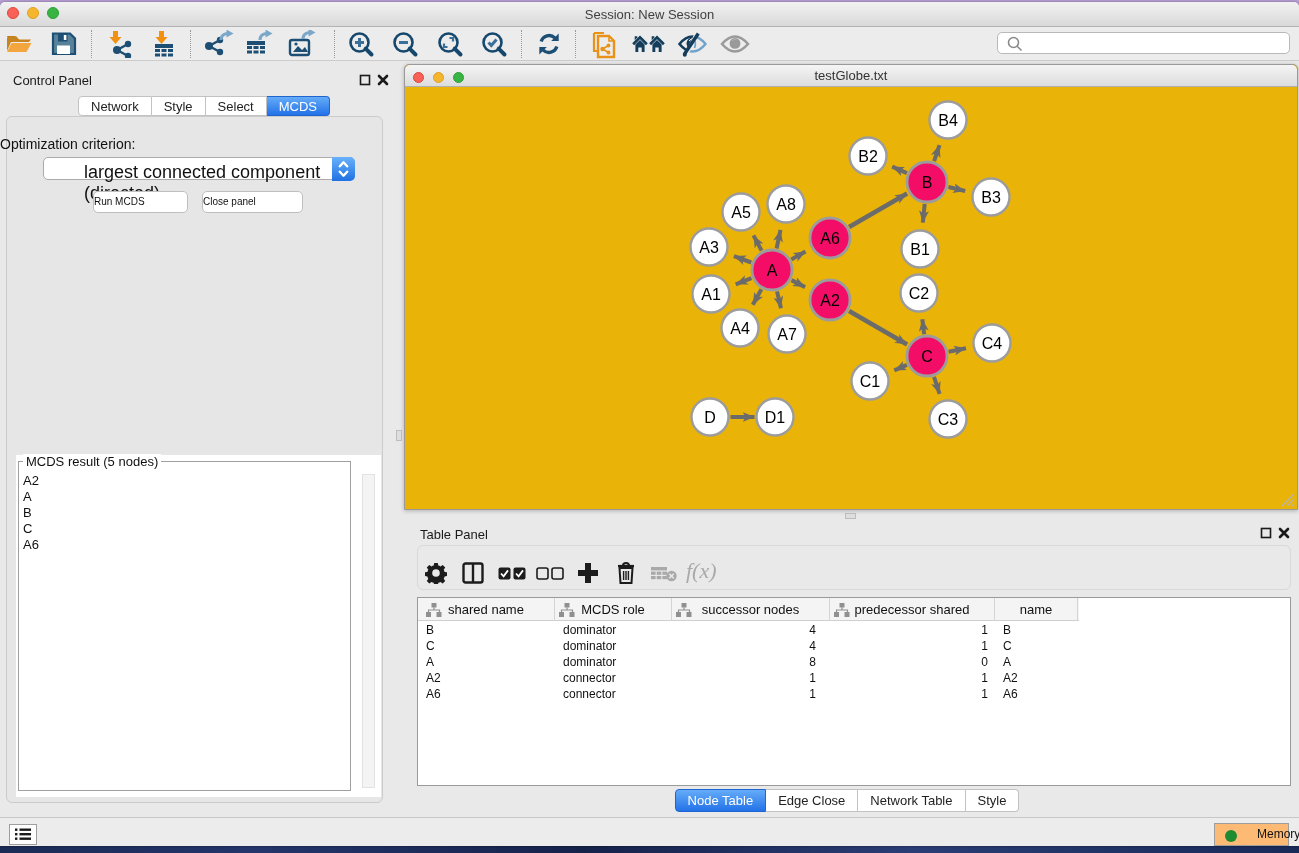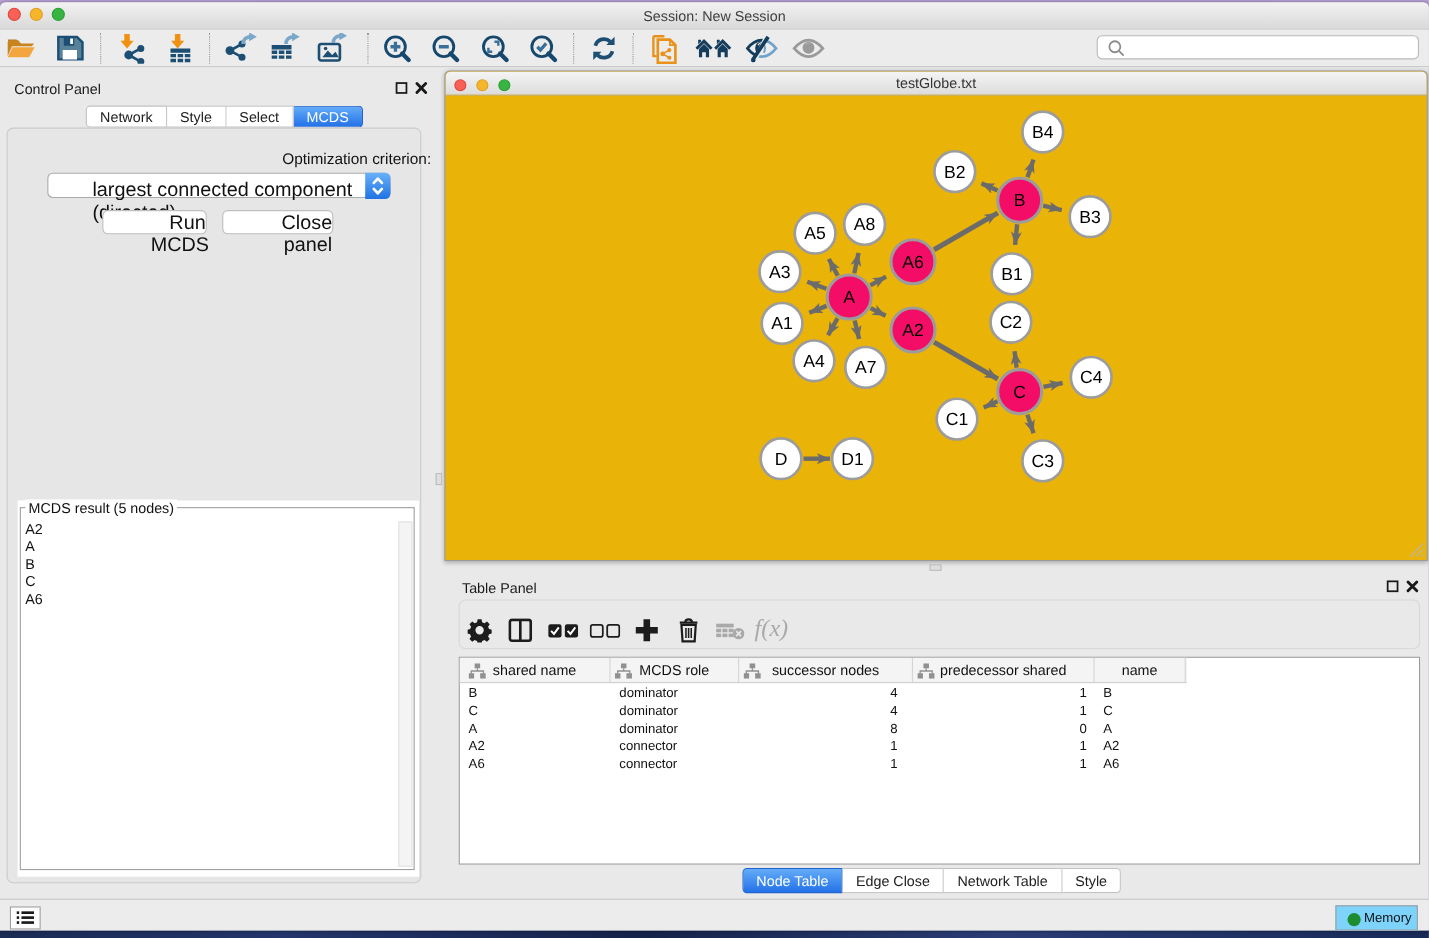--- a/index.html
+++ b/index.html
@@ -29,50 +29,50 @@
     border-left:1px dotted #9a9a9a; }
   .ticon { position:absolute; top:3px; }
   #searchbox { position:absolute; left:997px; top:5px; width:293px; height:22px;
     background:#fff; border:1px solid #b9b9b9; border-radius:5px; }
   
   #statusbar { position:absolute; left:0; top:815px; width:100%; height:29px;
     background:#ececec; border-top:1px solid #c6c6c6; }
   #listbtn { position:absolute; left:9px; top:6px; width:28px; height:21px;
     background:#fdfdfd; border:1px solid #9e9e9e; }
   #membtn { position:absolute; left:1214px; top:5px; width:75px; height:23px;
-    background:#7dd3fc; border:1px solid #9e9e9e; font-size:12px; color:#111;
-    line-height:21px; text-align:left; padding-left:25px;}
+    background:#fdba74; border:1px solid #9e9e9e; font-size:12px; color:#111;
+    line-height:21px; text-align:left; padding-left:42px;}
   #membtn .dot { position:absolute; left:10px; top:6px; width:12px; height:12px;
     border-radius:50%; background:#1d8c31; }
   
   #cpanel { position:absolute; left:0; top:61px; width:392px; height:756px; }
   #cpanel .hdr { position:absolute; left:13px; top:10px; font-size:13px; color:#1a1a1a; }
   .tabs { position:absolute; display:flex; }
   #cpanel .tabs .tab { height:20px; line-height:19px; }
   .tab { height:21px; background:#fff; border:1px solid #c2c2c2; border-left:none;
     font-size:13px; color:#222; text-align:center; line-height:20px; padding:0 12px; }
   .tab.first { border-left:1px solid #c2c2c2; border-radius:4px 0 0 4px; }
   .tab.last { border-radius:0 4px 4px 0; }
   .tab.sel { background:linear-gradient(#64acf8,#2372e8); color:#fff; border-color:#2065cf; }
   #cp-box { position:absolute; left:6px; top:53px; width:377px; height:687px;
     background:#e6e6e6; border:1px solid #cbcbcb; border-radius:6px; }
-  #opt-label { position:absolute; left:0; top:73px; width:100%; text-align:right;
+  #opt-label { position:absolute; left:0; top:73px; width:100%; text-align:left;
     font-size:14px; color:#111; }
   #dropdown { position:absolute; left:43px; top:94px; width:312px; height:23px;
     background:#fff; border:1px solid #ababab; border-radius:5px; }
   #dropdown .txt { position:absolute; left:12px; top:4px; font-size:18px; color:#111;padding-left:28px; }
   #dropdown .step { position:absolute; right:-1px; top:-1px; width:23px; height:24px;
     background:linear-gradient(#68b1fa,#2071e2); border-radius:0 5px 5px 0; }
   .btn { position:absolute; height:22px; background:#fff; border:1px solid #bfbfbf;
-    border-radius:5px; font-size:18px; color:#111; text-align:right; line-height:20px;padding-left:43px; }
+    border-radius:5px; font-size:10px; color:#111; text-align:left; line-height:20px; }
   #btn-run { left:93px; top:128px; width:95px; }
   #btn-close { left:202px; top:128px; width:101px; }
   #whitebox { position:absolute; left:16px; top:392px; width:365px; height:342px;
     background:#fff; }
-  #fieldset { position:absolute; left:2px; top:6px; width:359px; height:330px;
+  #fieldset { position:absolute; left:2px; top:6px; width:333px; height:330px;
     border:1px solid #a0a0a0; }
   #fieldset .legend { position:absolute; left:4px; top:-8px; background:#fff;
     font-size:13px; color:#111; padding:0 3px; }
   #mlist { position:absolute; left:1px; top:11px; width:356px; font-size:13px; color:#111; }
   #mlist div.item { padding-left:3px; height:16px; line-height:16px; }
   #msb { position:absolute; left:343px; top:12px; width:13px; height:314px;
     background:#f4f4f4; border:1px solid #e2e2e2; }
   
   #netwin { position:absolute; left:404px; top:62px; width:894px; height:446px;
     background:#eab308; border:1px solid #9a9a9a; border-radius:5px 5px 0 0;

